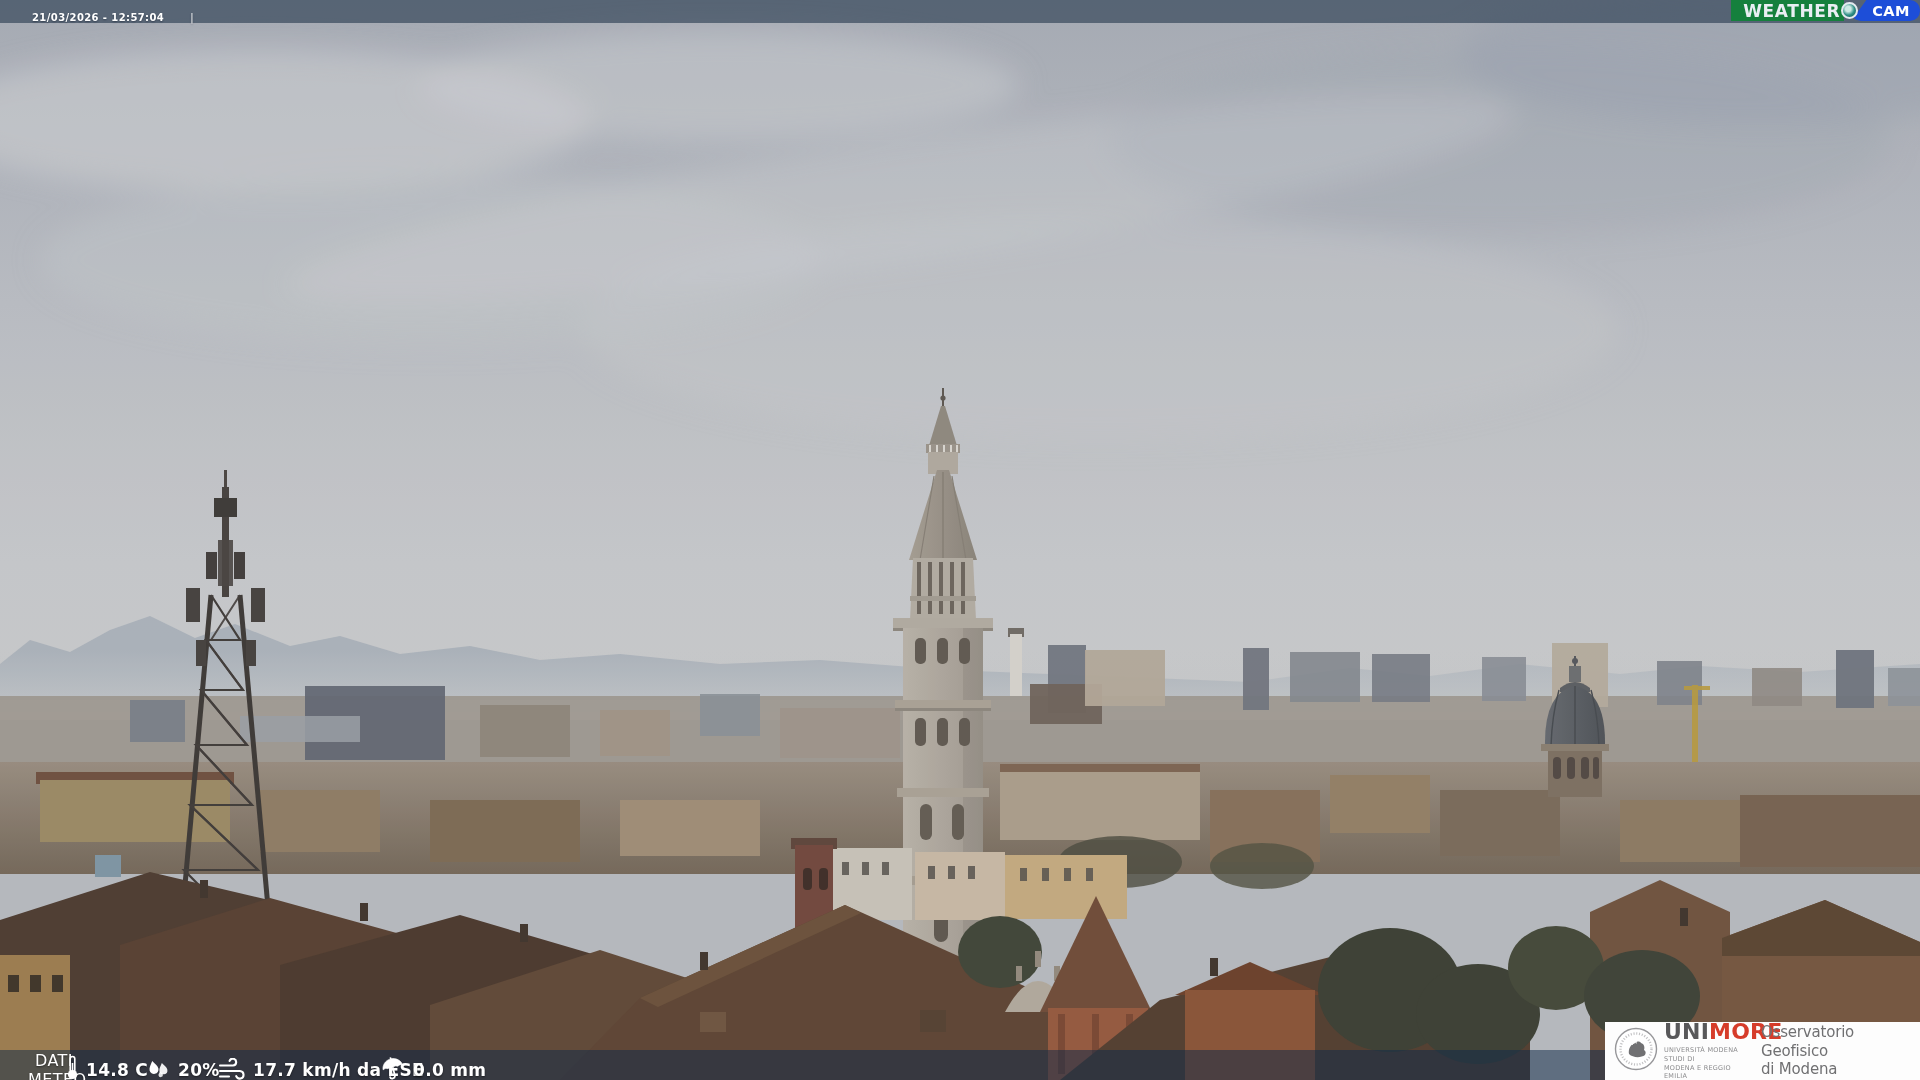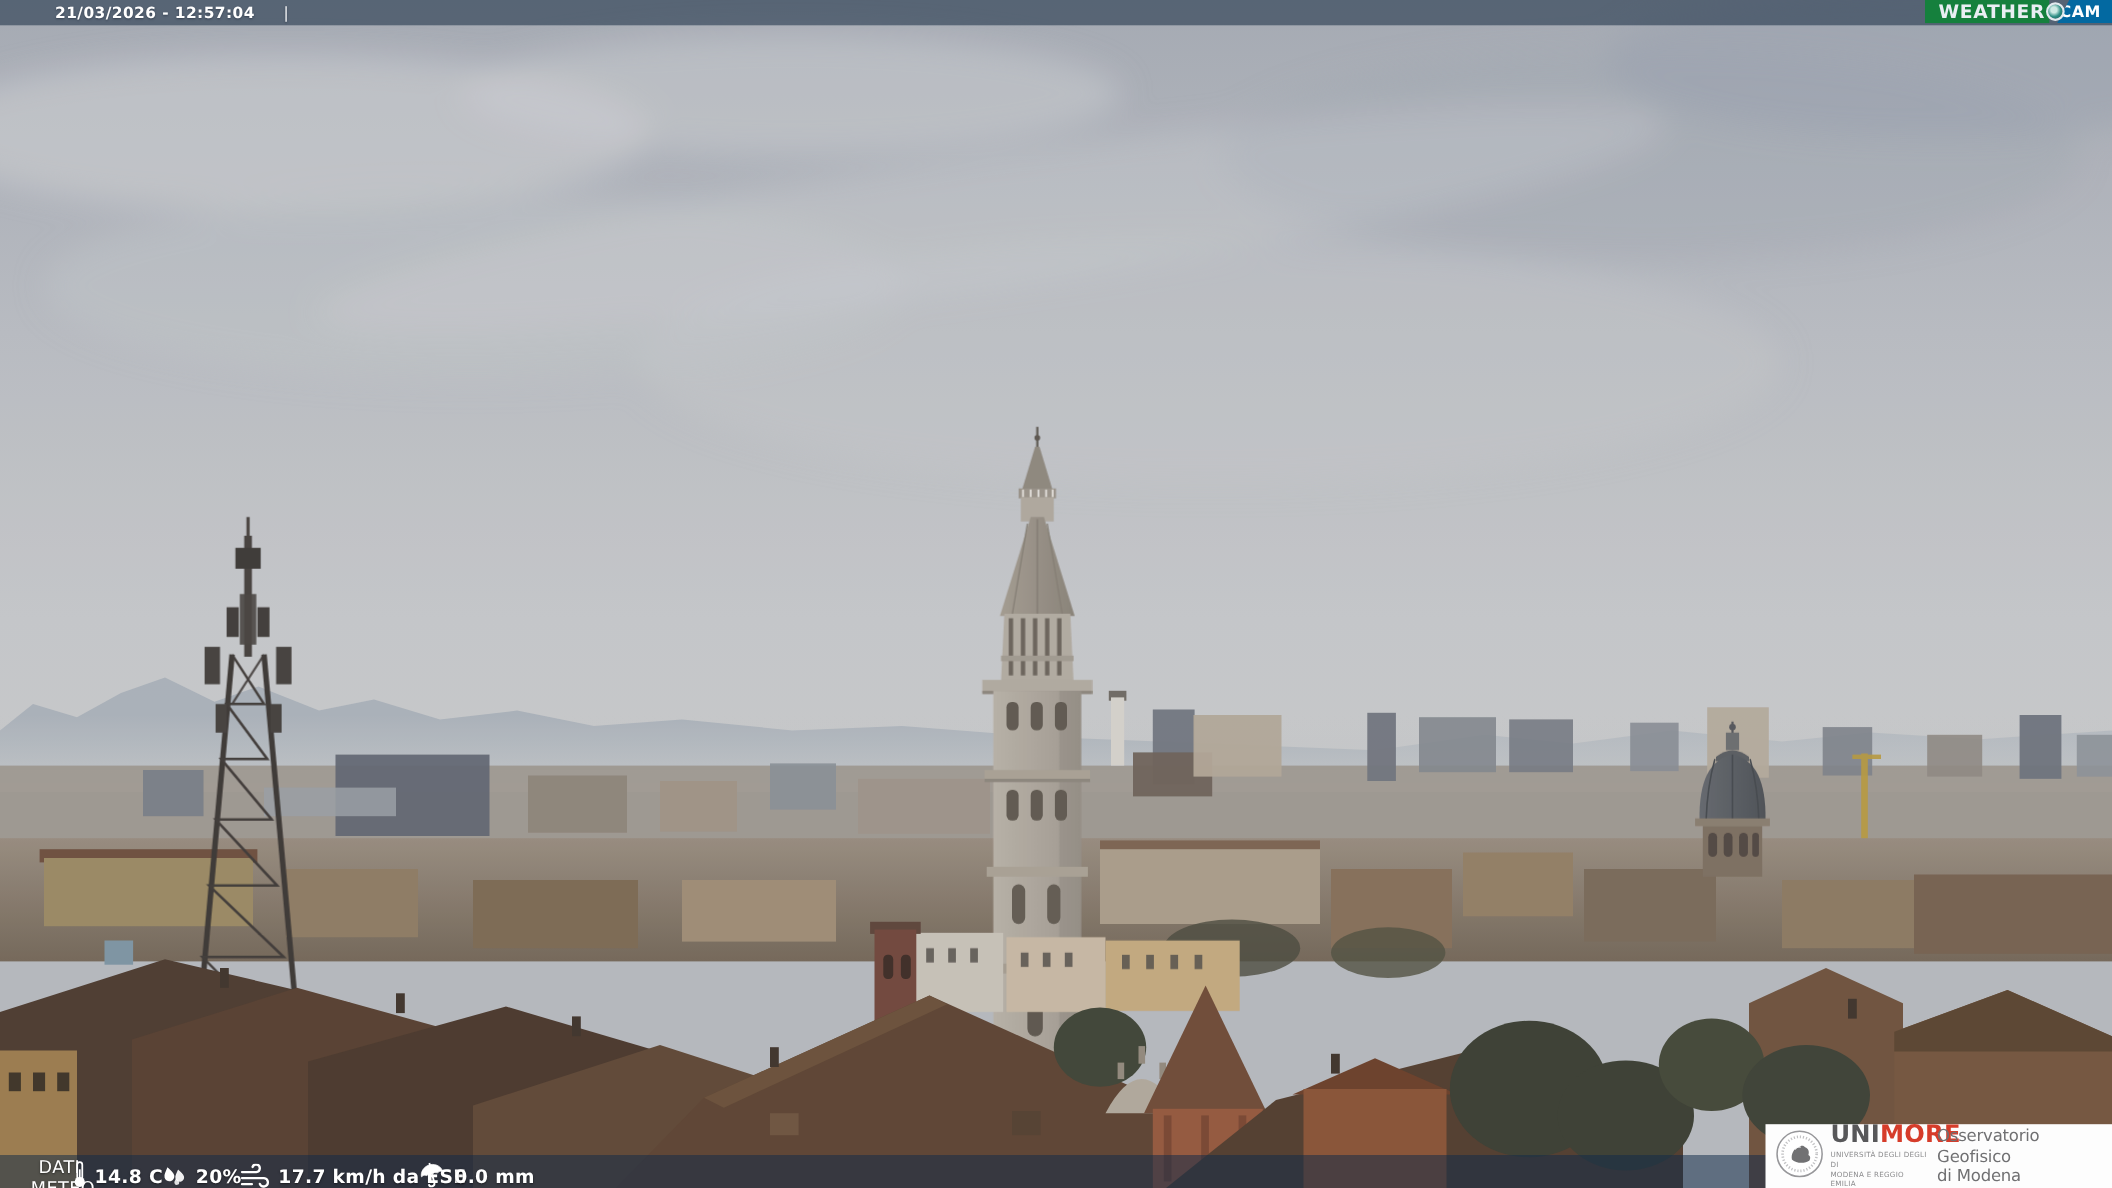--- a/index.html
+++ b/index.html
@@ -7,46 +7,47 @@
     position:relative;width:1920px;height:1080px;overflow:hidden;
     font-family:"DejaVu Sans","Liberation Sans",sans-serif;
     background:#b7babe;
   }
   #scene{position:absolute;left:0;top:0;}
 
   
   #topbar{
     position:absolute;left:0;top:0;width:1920px;height:23px;
     background:rgba(18,38,60,0.52);
-    display:flex;align-items:center;
-    color:#fff;font-size:14px;font-weight:bold;letter-spacing:.4px;
+    display:flex;align-items:flex-end;
+    color:#fff;font-size:10px;font-weight:bold;letter-spacing:.4px;
     text-shadow:0 1px 2px rgba(10,20,35,.45);
-    padding-left:50px;box-sizing:border-box;white-space:nowrap;
+    padding-left:32px;box-sizing:border-box;white-space:nowrap;
   }
   #topbar .sep{margin:0 26px;font-weight:normal;opacity:.95;}
 
   
   #weathercam{
     position:absolute;top:0;right:0;height:21px;display:flex;align-items:stretch;
     font-weight:bold;
   }
   #weathercam .wc-left{
     background:#15803d;color:#e9eef3;display:flex;align-items:center;
     padding:0 4px 0 12px;font-size:17px;letter-spacing:.6px;font-weight:600;
   }
   #weathercam .wc-lens{
     width:13px;height:13px;border-radius:50%;align-self:center;
     background:radial-gradient(circle at 40% 38%,#cdeae4 0 24%,#2f8f86 55%,#174f4b 100%);
     border:2px solid #e3eaef;margin:0 -3px;z-index:2;
   }
   #weathercam .wc-right{
-    background:#0369a1;color:#ffffff;display:flex;align-items:center;
-    padding:0 10px 0 2px;font-size:14.5px;letter-spacing:.5px;
+    background:#1d4ed8;color:#ffffff;display:flex;align-items:center;
+    padding:0 10px 0 21px;font-size:14.5px;letter-spacing:.5px;
     clip-path:polygon(22% 0,100% 0,100% 100%,0 100%);
     margin-left:-4px;
+    border-radius:10px;
   }
 
   
   #bottombar{
     position:absolute;left:0;bottom:0;width:1920px;height:30px;
     background:rgba(18,42,72,0.52);
     color:#fff;
   }
   #bottombar .dati{
     position:absolute;left:28px;top:2px;width:52px;text-align:center;
@@ -432,21 +433,21 @@
         <circle cx="22" cy="22" r="15.5" fill="none" stroke="#c2c2c4" stroke-width="2.4" stroke-dasharray="1.1,1.7"></circle>
         <path d="M15,27 c-1,-5 2,-10 6,-11 c2,-2 5,-2 6,0 c3,1 4,4 3,7 c2,1 2,3 1,5 c-4,3 -12,3 -16,-1 z" fill="#717173"></path>
         <path d="M18,18 c1,-2 3,-3 5,-2" stroke="#fdfdfd" stroke-width="1" fill="none"></path>
       </svg>
     </span>
     <div class="brand">
       <div class="brandword">
         <span class="uni">UNI</span><span class="more">MORE</span>
       </div>
       <div class="sub">
-        <span>UNIVERSITÀ DEGLI DEGLI DI</span>
+        <span>UNIVERSITÀ MODENA STUDI DI</span>
         <span>MODENA E REGGIO EMILIA</span>
       </div>
     </div>
     <div class="org">
       <span>Osservatorio Geofisico</span>
       <span>di Modena</span>
     </div>
   </div>
 
 </div>

